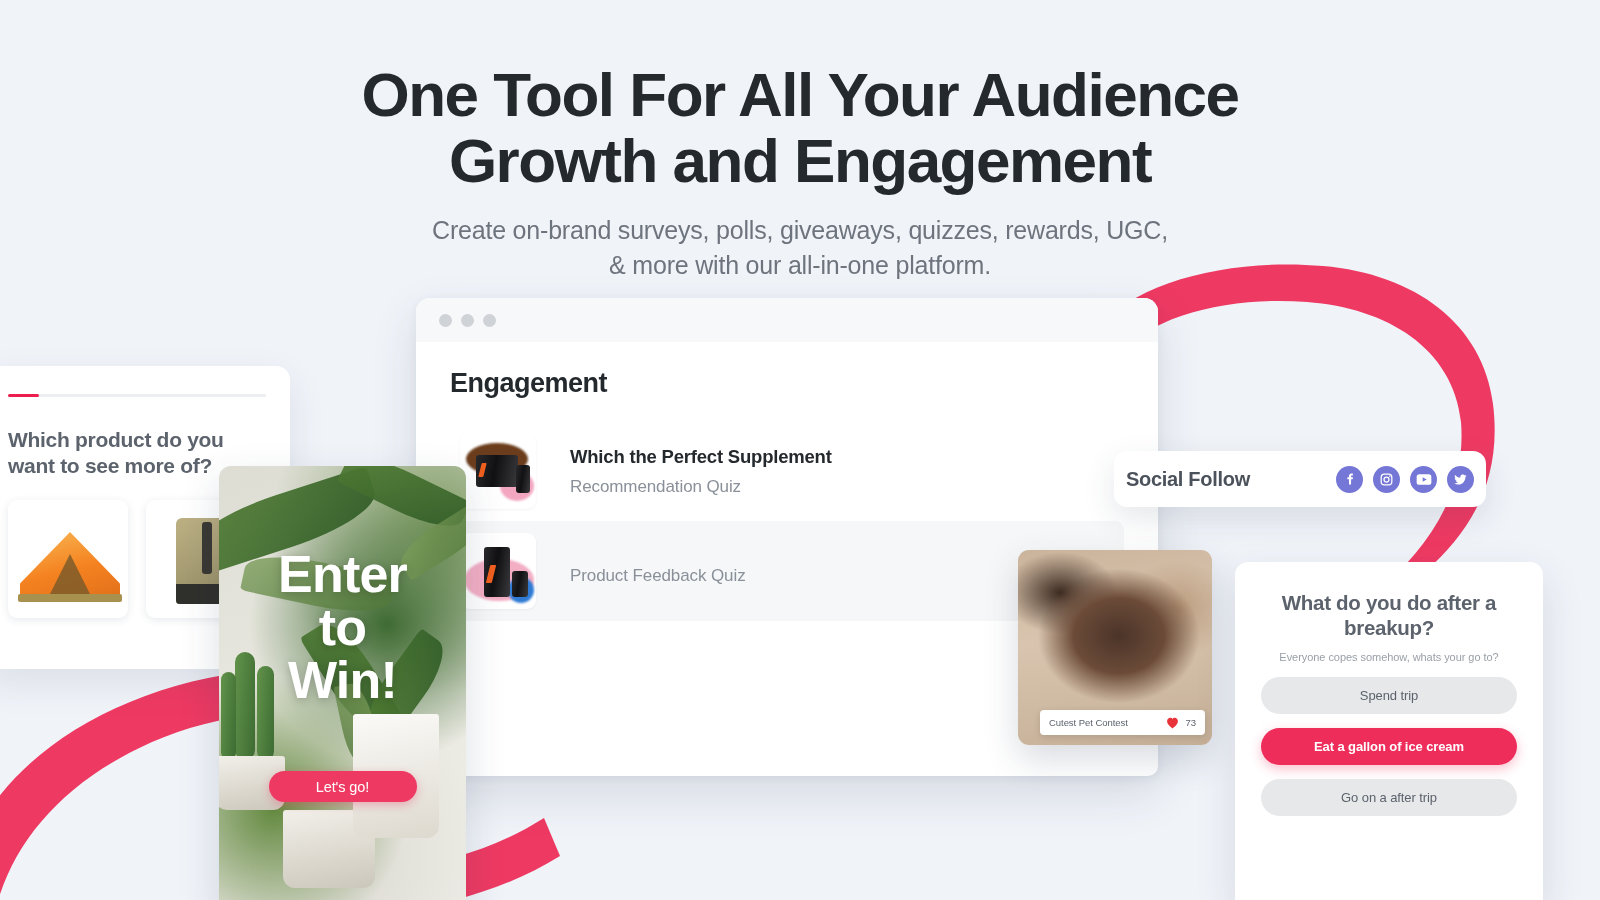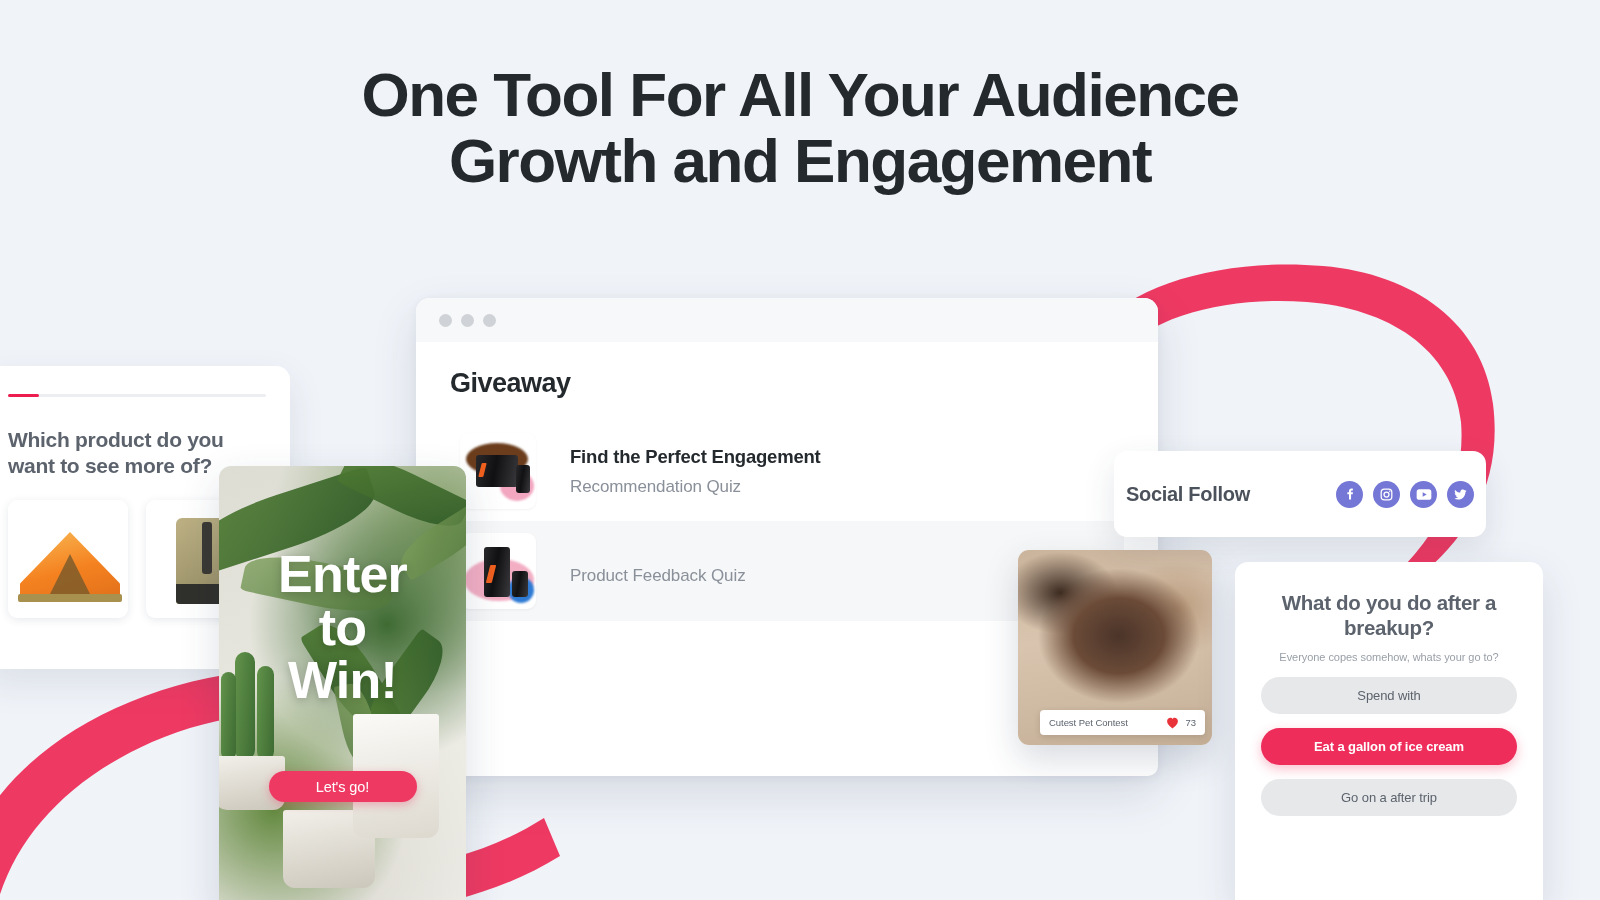--- a/index.html
+++ b/index.html
@@ -239,21 +239,21 @@
     box-shadow: 0 2px 7px rgba(0,0,0,.12);
   }
   .pet-label { font-size: 9.5px; color: #5c636d; letter-spacing: -0.05px; }
   .pet-likes { margin-left: auto; display: flex; align-items: center; gap: 6px; }
   .pet-count { font-size: 9.5px; color: #5c636d; }
 
   
   .social-card {
     position: absolute;
     top: 451px; left: 1114px;
-    width: 372px; height: 86px;
+    width: 372px; height: 56px;
     background: #fff;
     border-radius: 13px;
     box-shadow: 0 12px 32px rgba(40,55,85,.12);
     display: flex; align-items: center;
     padding: 0 12px;
     z-index: 14;
   }
   .social-title {
     font-size: 20px; font-weight: 600; color: #4c525b; letter-spacing: -0.3px;
   }
@@ -314,20 +314,24 @@
            L416,98 C350,86 276,94 212,122 C122,162 70,224 54,296 Z" fill="#ee3a63"></path>
   <path d="M452,250 C510,242 560,226 604,198 L620,236
            C572,266 514,284 452,292 Z" fill="#ee3a63"></path>
 </svg>
 
 <div class="hero">
   <h1>
     <span>One Tool For All Your Audience</span><br>
     <span>Growth and Engagement</span>
   </h1>
+  <p>
+    <span>Create on-brand surveys, polls, giveaways, quizzes, rewards, UGC,</span><br>
+    <span>&amp; more with our all-in-one platform.</span>
+  </p>
 </div>
 
 <div class="poll-card">
   <div class="progress-track">
     <div class="progress-fill"></div>
   </div>
   <div class="poll-q">Which product do you want to see more of?</div>
   <div class="poll-options">
     <div class="poll-opt">
       <div class="tent"></div>
@@ -342,33 +346,33 @@
   </div>
 </div>
 
 <div class="browser">
   <div class="browser-bar">
     <span class="dot"></span>
     <span class="dot"></span>
     <span class="dot"></span>
   </div>
   <div class="browser-body">
-    <div class="panel-title">Giveaway</div>
+    <div class="panel-title">Engagement</div>
 
 
     <div class="camp-row">
       <div class="camp-thumb">
         <div class="splash" style="left:6px;top:10px;width:62px;height:32px;background:#6b3d1c;"></div>
         <div class="splash" style="left:40px;top:38px;width:34px;height:30px;background:#f2a6c0;"></div>
         <div class="tub" style="left:16px;top:22px;width:42px;height:32px;border-radius:3px;"></div>
         <div class="stripe" style="left:20px;top:30px;width:5px;height:14px;transform:skewX(-14deg);"></div>
         <div class="tub" style="left:56px;top:32px;width:14px;height:28px;"></div>
       </div>
       <div class="camp-text">
-        <div class="camp-name">Find the Perfect Engagement</div>
+        <div class="camp-name">Which the Perfect Supplement</div>
         <div class="camp-type">Recommendation Quiz</div>
       </div>
     </div>
 
     <div class="camp-row shade">
       <div class="camp-thumb">
         <div class="splash" style="left:4px;top:26px;width:70px;height:42px;background:#f3aec4;"></div>
         <div class="splash" style="left:48px;top:44px;width:26px;height:26px;background:#2f7bd4;"></div>
         <div class="tub" style="left:24px;top:14px;width:26px;height:50px;"></div>
         <div class="stripe" style="left:28px;top:32px;width:6px;height:18px;transform:skewX(-14deg);"></div>
@@ -442,16 +446,16 @@
       <svg width="15" height="15" viewBox="0 0 24 24" fill="#fff">
           <path d="M22 5.9c-.7.3-1.5.5-2.4.6.8-.5 1.5-1.3 1.8-2.3-.8.5-1.7.8-2.6 1A4.1 4.1 0 0 0 11.7 8c0 .3 0 .6.1.9-3.4-.2-6.4-1.8-8.4-4.3-.4.6-.6 1.3-.6 2 0 1.4.7 2.7 1.8 3.4-.6 0-1.3-.2-1.8-.5v.1c0 2 1.4 3.6 3.3 4-.3.1-.7.2-1.1.2-.3 0-.5 0-.8-.1.5 1.6 2 2.8 3.8 2.8a8.3 8.3 0 0 1-6.1 1.7A11.7 11.7 0 0 0 8.2 20c7.5 0 11.7-6.3 11.7-11.7v-.5c.8-.6 1.5-1.3 2.1-2.1z"></path>
         </svg>
     </span>
   </span>
 </div>
 
 <div class="breakup-card">
   <div class="bq-title">What do you do after a breakup?</div>
   <div class="bq-sub">Everyone copes somehow, whats your go to?</div>
-  <div class="bq-opt">Spend with</div>
+  <div class="bq-opt">Spend trip</div>
   <div class="bq-opt sel">Eat a gallon of ice cream</div>
   <div class="bq-opt">Go on a after trip</div>
 </div>
 
 </body></html>

